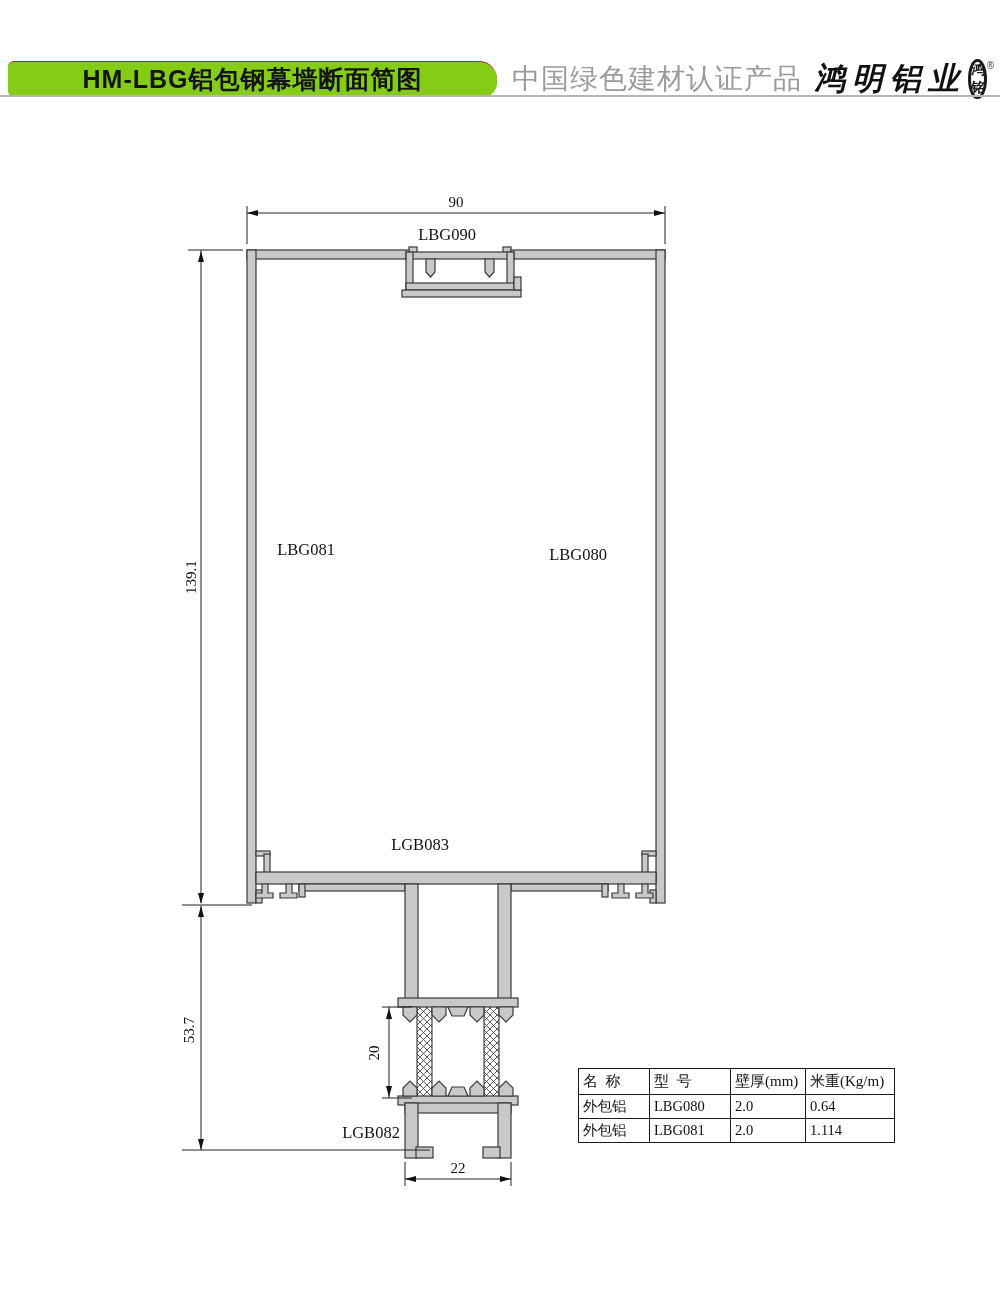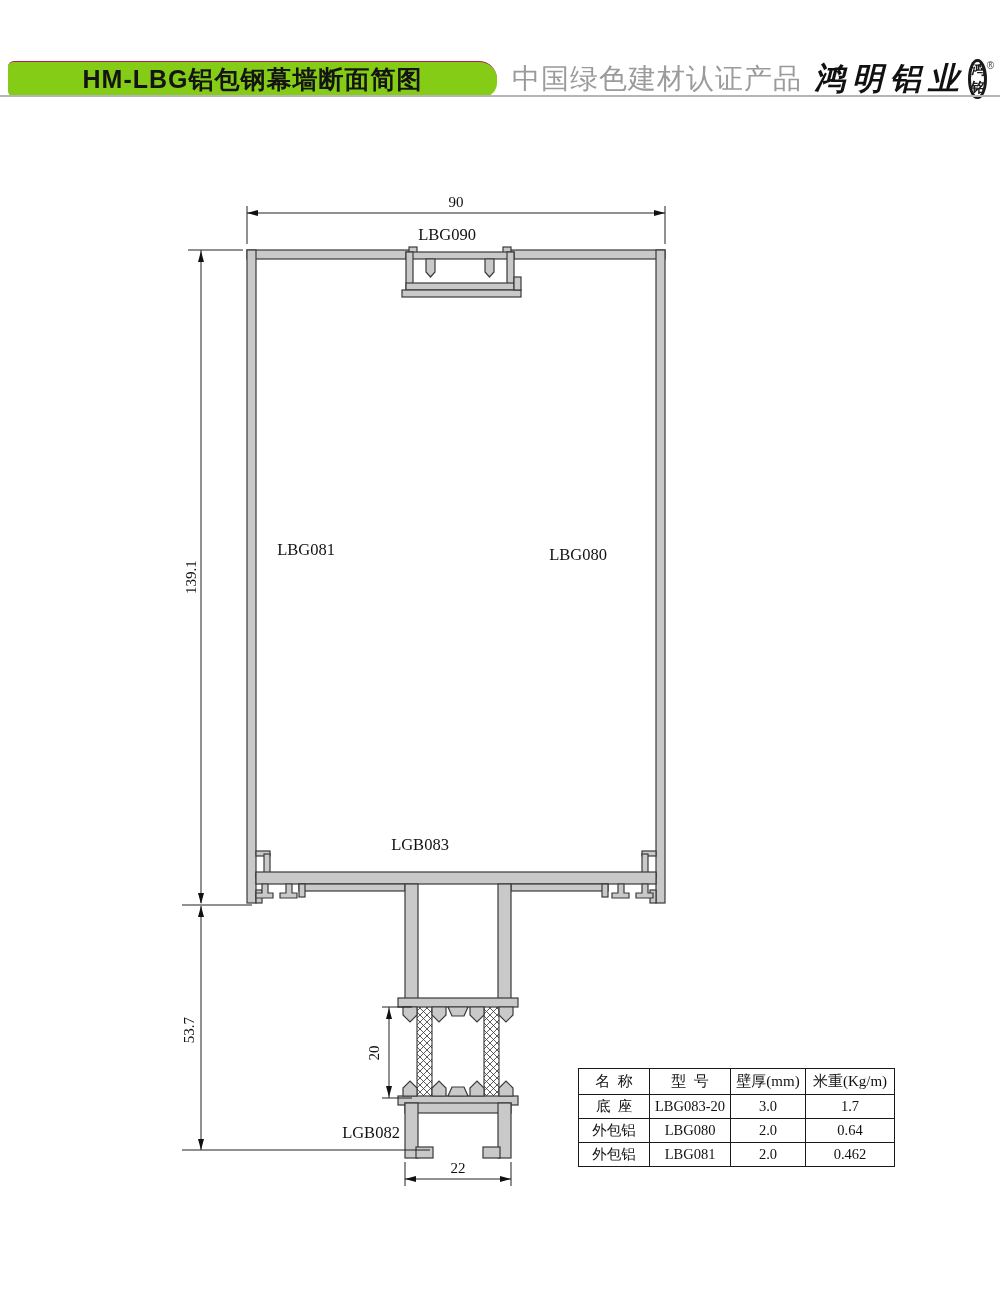--- a/index.html
+++ b/index.html
@@ -22,21 +22,21 @@
         box-sizing:border-box;}
   .seal span{font-size:14px;font-weight:bold;color:#1a1a1a;letter-spacing:-2px;
              font-family:"DejaVu Serif",serif;}
   .reg-mark{font-size:10px;color:#444;align-self:flex-start;margin-top:2px;}
   .header-rule{position:absolute;left:0;top:95px;width:1000px;height:2px;background:#b5b5b5;}
   
   .drawing-svg{position:absolute;left:0;top:0;}
   
   .spec-table{position:absolute;left:578px;top:1068px;border-collapse:collapse;
               font-family:"Liberation Serif",serif;color:#111;}
-  .spec-table td{border:1.5px solid #1a1a1a;text-align:center;vertical-align:middle;
+  .spec-table td{border:1.5px solid #1a1a1a;vertical-align:middle;
                  white-space:pre;padding:0 4px;height:23px;font-size:14.5px;}
   .spec-table tr.hdr td{height:25px;font-size:15px;}
   .col-name{width:62px;}.col-model{width:72px;}.col-thick{width:66px;margin-left:7px;}.col-weight{width:80px;margin-left:12px;}
 </style>
 </head>
 <body>
 
 <div class="page">
 
   <svg class="drawing-svg" width="1000" height="1300" viewBox="0 0 1000 1300">
@@ -171,33 +171,27 @@
 
   <table class="spec-table">
     <tbody>
         <tr class="hdr">
       <td class="col-name">名  称</td>
       <td class="col-model">型  号</td>
       <td class="col-thick">壁厚(mm)</td>
       <td class="col-weight">米重(Kg/m)</td>
     </tr>
     <tr>
-      <td>底  座</td>
-      <td>LBG083-20</td>
-      <td>3.0</td>
-      <td>1.7</td>
-    </tr>
-    <tr>
       <td>外包铝</td>
       <td>LBG080</td>
       <td>2.0</td>
       <td>0.64</td>
     </tr>
     <tr>
       <td>外包铝</td>
       <td>LBG081</td>
       <td>2.0</td>
-      <td>0.462</td>
+      <td>1.114</td>
     </tr>
   </tbody>
     </table>
 
 </div>
 
 </body></html>

